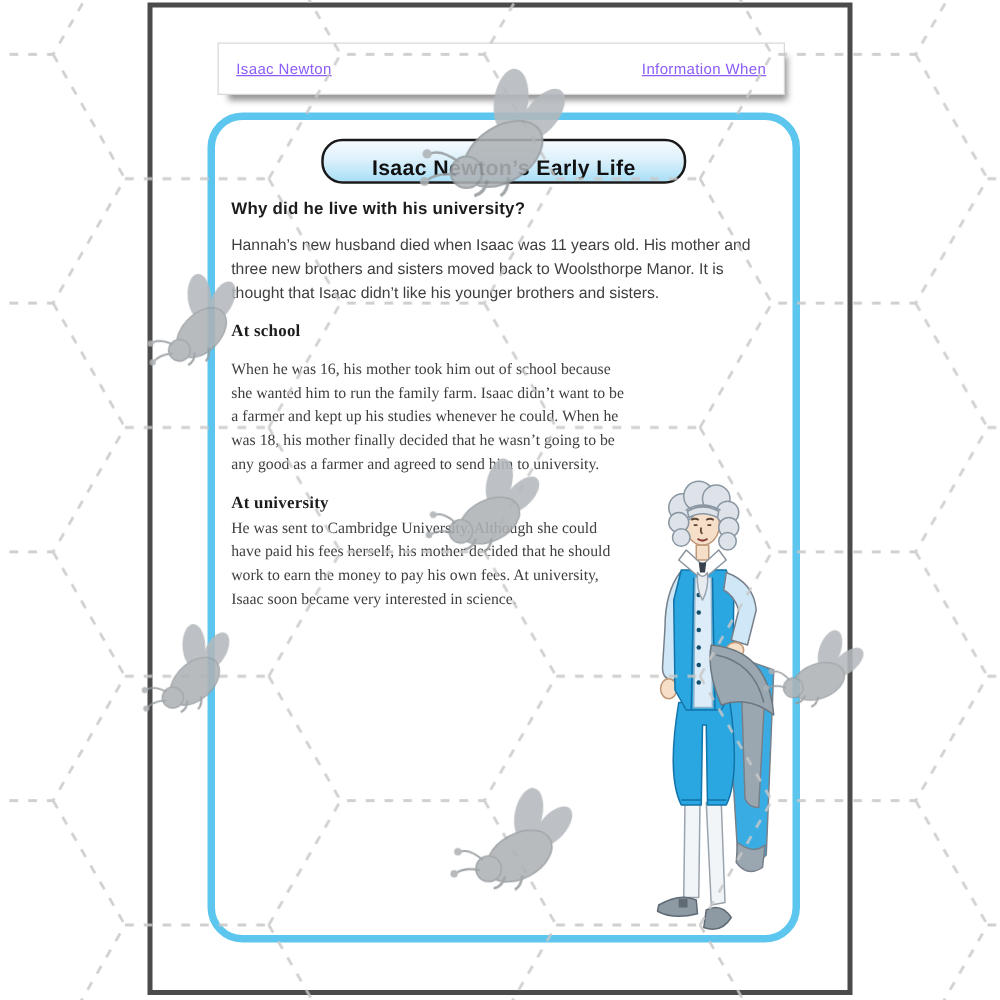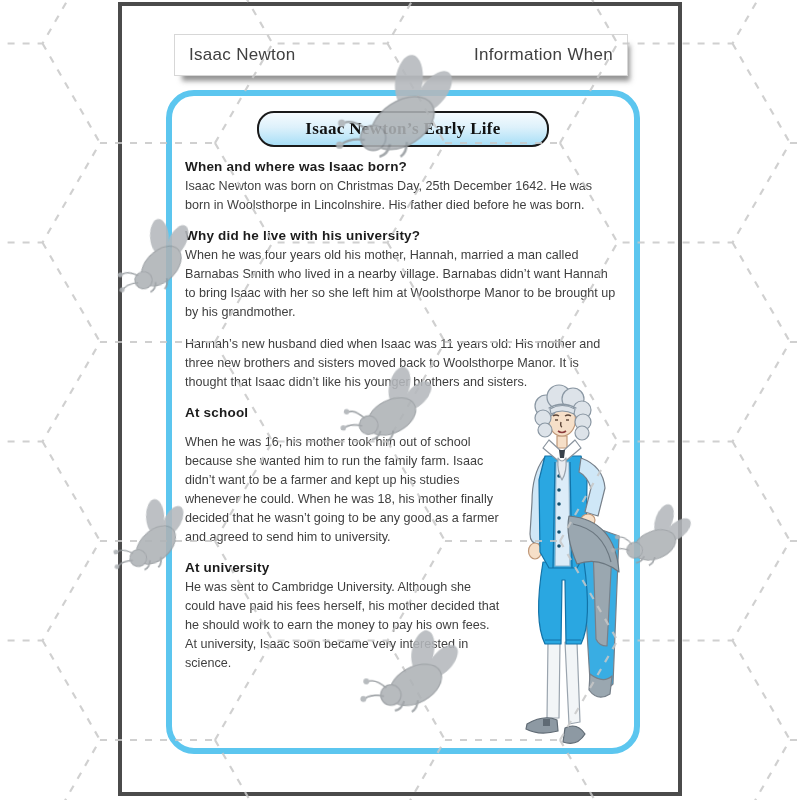--- a/index.html
+++ b/index.html
@@ -14,43 +14,43 @@
     background:#ffffff;border:4px solid #4b4b4b;box-sizing:border-box;
   }
   
   .header-card{
     position:absolute;left:52px;top:28px;width:454px;height:42px;
     background:#ffffff;border:1px solid #d7d7d7;
     box-shadow:5px 8px 5px -3px rgba(90,90,90,.65);
     display:flex;align-items:center;justify-content:space-between;
     padding:0 14px;box-sizing:border-box;
   }
-  .header-card span{font-size:17px;color:#404040;letter-spacing:.3px;}
+  .header-card span{font-size:12px;color:#8b5cf6;letter-spacing:.3px;text-decoration:underline;}
   
   .panel{
     position:absolute;left:44px;top:84px;width:474px;height:664px;
     border:6px solid #5cc6ef;border-radius:28px;background:#ffffff;
     box-sizing:border-box;
   }
   .title-pill{
     width:288px;height:32px;margin:15px auto 0 auto;
     border:2px solid #1a1a1a;border-radius:17px;
     background:linear-gradient(#f6fbfe 0%,#ddf1fb 45%,#a9dff7 100%);
-    display:flex;align-items:center;justify-content:center;font-family:Liberation Serif, serif;
+    display:flex;align-items:flex-end;justify-content:center;
   }
   .title-pill span{font-size:17px;font-weight:bold;color:#111;letter-spacing:.3px;}
   .content{padding:12px 14px 0 13px;}
   .section{margin-bottom:13px;}
   .section h3{
     margin:0 0 3px 0;font-size:13.5px;font-weight:bold;color:#1c1c1c;letter-spacing:.2px;
   }
   .section p{
     margin:0;font-size:12.6px;line-height:19px;color:#3f3f3f;
   }
-  .section.narrow p, .section.narrow{max-width:318px;}
+  .section.narrow p, .section.narrow{max-width:318px;font-family:Liberation Serif, serif;}
   
   .figure{
     position:absolute;left:327px;top:288px;width:142px;height:372px;
   }
   
   .hex-overlay,.bee-overlay{
     position:absolute;left:0;top:0;width:800px;height:800px;pointer-events:none;
   }
   .hex-overlay{z-index:50;}
   .bee-overlay{z-index:60;}
@@ -65,26 +65,21 @@
     <span>Information When</span>
   </div>
 
   <div class="panel">
     <div class="title-pill">
       <span>Isaac Newton’s Early Life</span>
     </div>
 
     <div class="content">
       <div class="section">
-        <h3>When and where was Isaac born?</h3>
-        <p>Isaac Newton was born on Christmas Day, 25th December 1642. He was born in Woolsthorpe in Lincolnshire. His father died before he was born.</p>
-      </div>
-      <div class="section">
         <h3>Why did he live with his university?</h3>
-        <p>When he was four years old his mother, Hannah, married a man called Barnabas Smith who lived in a nearby village. Barnabas didn’t want Hannah to bring Isaac with her so she left him at Woolsthorpe Manor to be brought up by his grandmother.</p>
       </div>
       <div class="section">
         <p>Hannah’s new husband died when Isaac was 11 years old. His mother and three new brothers and sisters moved back to Woolsthorpe Manor. It is thought that Isaac didn’t like his younger brothers and sisters.</p>
       </div>
       <div class="section narrow">
         <h3>At school</h3>
       </div>
       <div class="section narrow">
         <p>When he was 16, his mother took him out of school because she wanted him to run the family farm. Isaac didn’t want to be a farmer and kept up his studies whenever he could. When he was 18, his mother finally decided that he wasn’t going to be any good as a farmer and agreed to send him to university.</p>
       </div>

